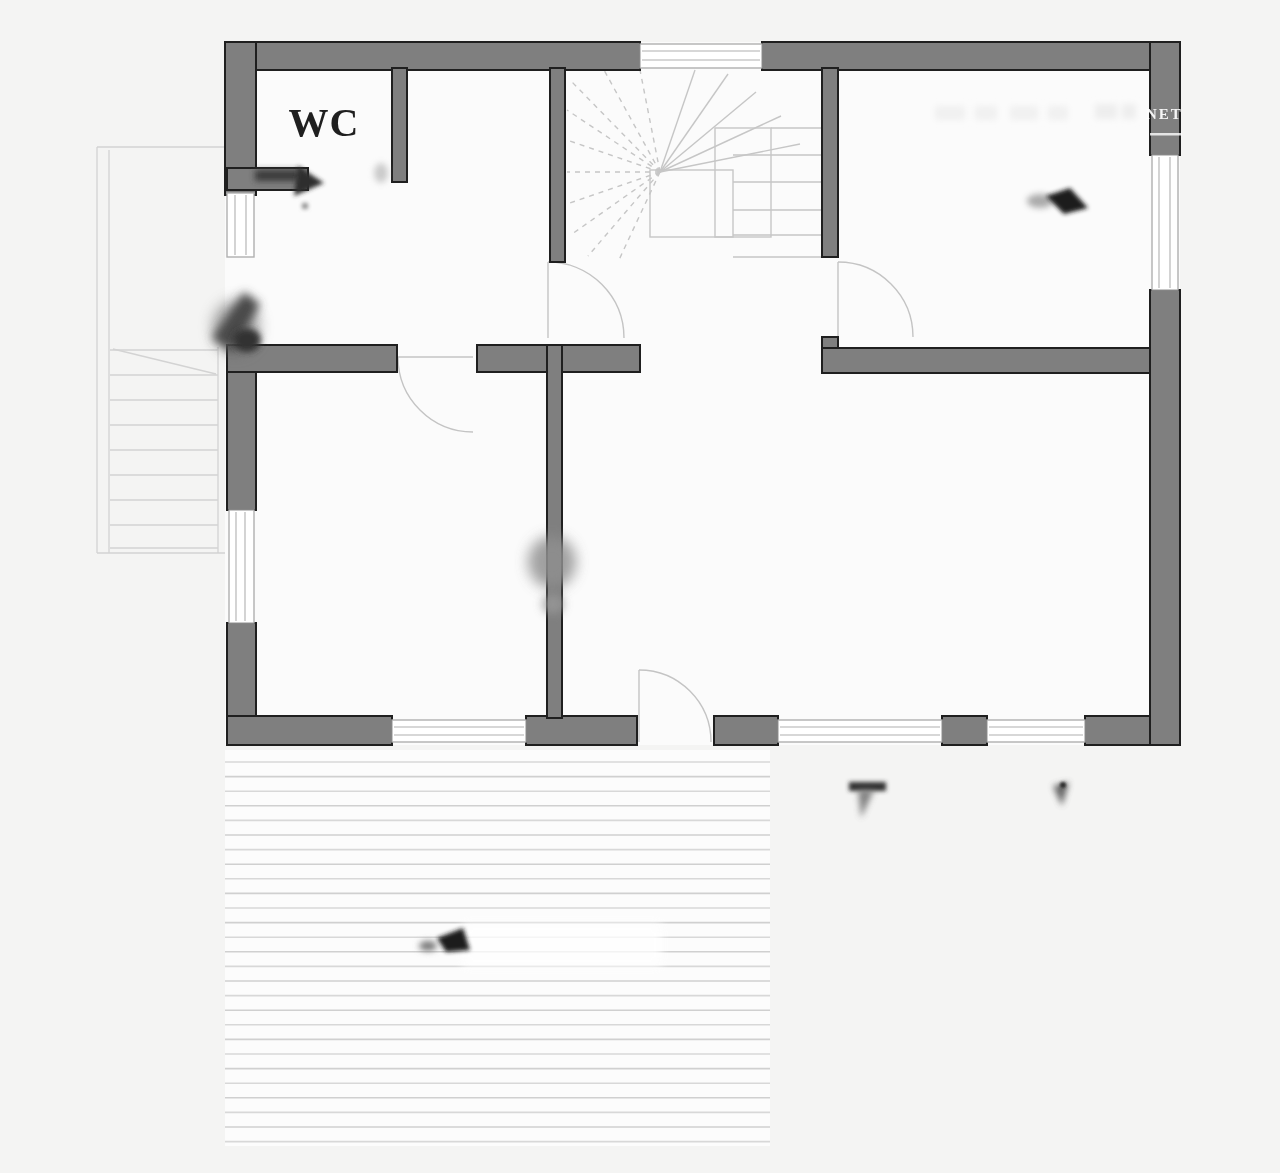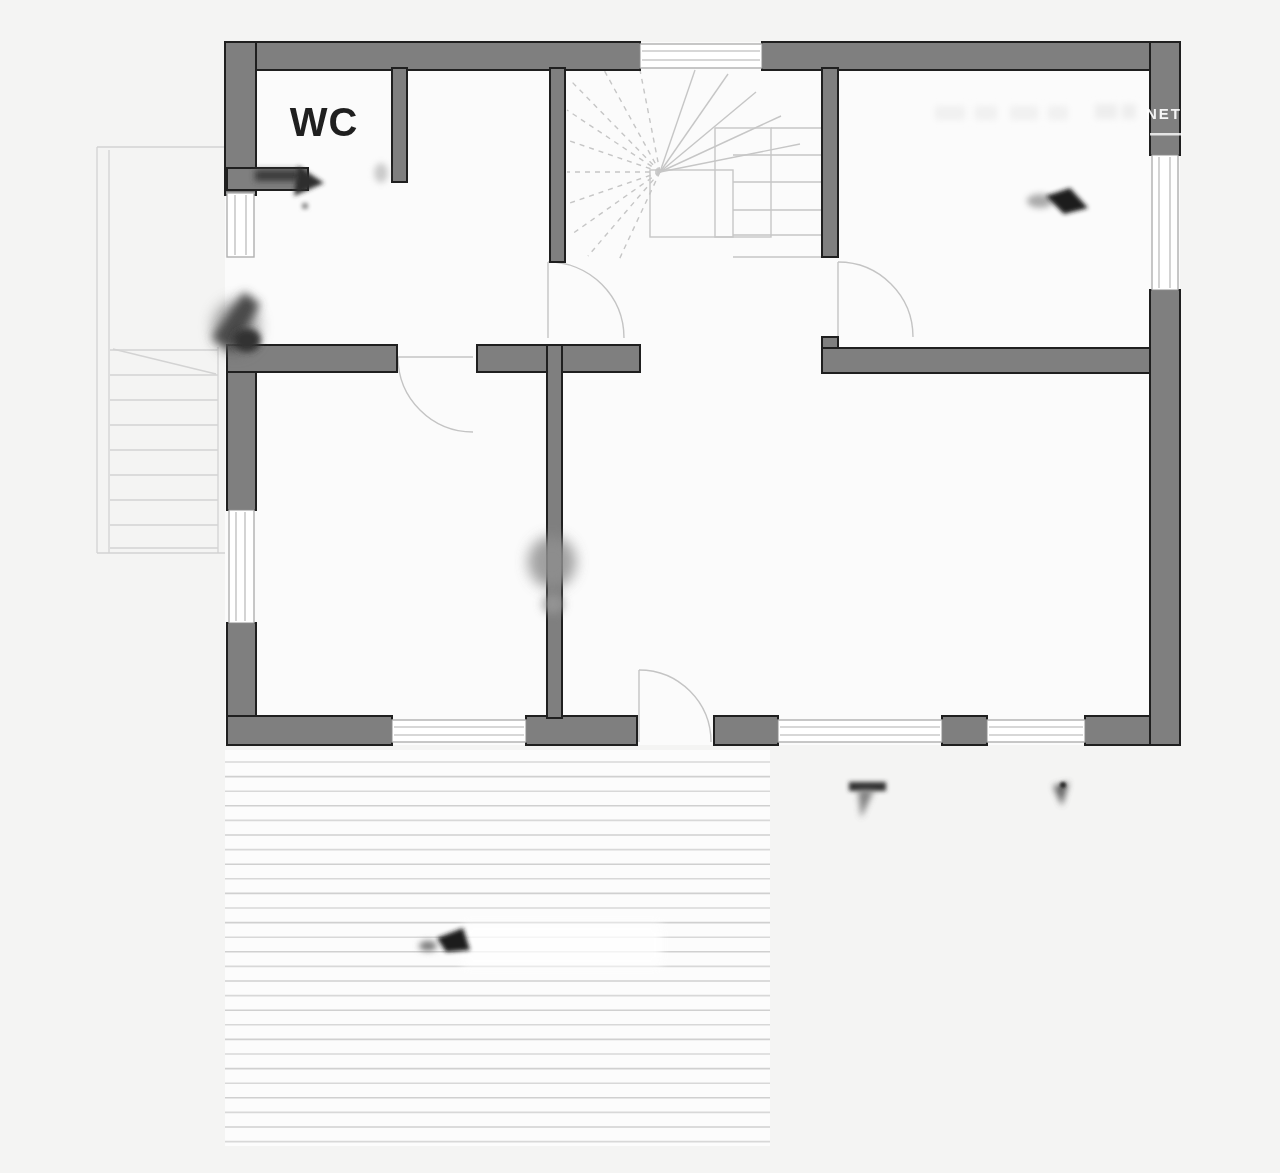--- a/index.html
+++ b/index.html
@@ -1,17 +1,17 @@
 <!DOCTYPE html>
 <html style="--background: #f4f4f3; --room-fill: #fbfbfb; --terrace-fill: #fcfcfc; --wall-fill: #7f7f7f; --wall-outline: #1f1f1f; --thin-line: #c6c6c6; --window-frame: #b0b0b0; --terrace-line: #d8d8d8; --label-text: #1f1f1f;"><head>
 <meta charset="utf-8">
 <style>
   html,body{margin:0;padding:0;background:#fff;}
   .canvas{position:relative;width:1280px;height:1173px;background:var(--background,#f4f4f3);overflow:hidden;
-          font-family:Liberation Sans, sans-serif;}
+          font-family:Liberation Serif, serif;}
   svg{display:block;}
   .wall{fill:var(--wall-fill,#7f7f7f);stroke:var(--wall-outline,#1f1f1f);stroke-width:2;}
   .thin{stroke:var(--thin-line,#c6c6c6);stroke-width:1.4;fill:none;}
   .thin-dash{stroke:var(--thin-line,#c6c6c6);stroke-width:1.4;fill:none;stroke-dasharray:5 5;}
   .porch{stroke:#d3d3d3;stroke-width:1.3;fill:none;}
   .win{fill:#ffffff;stroke:var(--window-frame,#b0b0b0);stroke-width:1.4;}
   .win-line{stroke:var(--window-frame,#b0b0b0);stroke-width:1.1;}
   .door{stroke:#c4c4c4;stroke-width:1.4;fill:none;}
   .deck-line{stroke:var(--terrace-line,#d8d8d8);stroke-width:1.6;}
   .deck-line.alt{stroke:#d0d0d0;}

